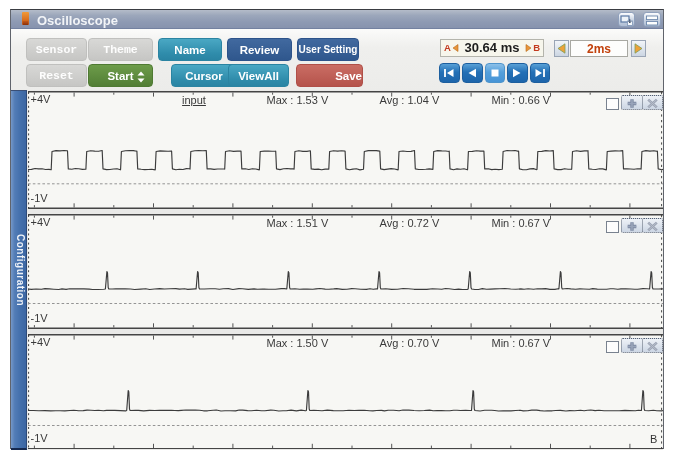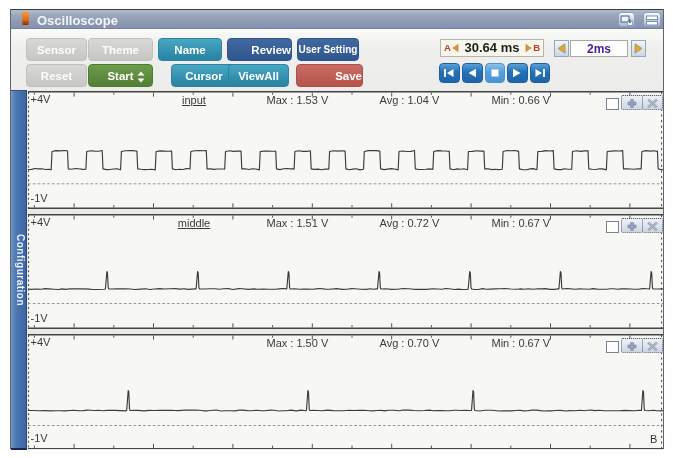--- a/index.html
+++ b/index.html
@@ -5,30 +5,30 @@
 #win{position:absolute;left:10px;top:9px;will-change:transform;width:654px;height:440px;background:#f0f0ee;border:1px solid #60646c;border-top-color:#3a3d42;}
 #titlebar{position:absolute;left:0;top:0;width:100%;height:19px;background:linear-gradient(#b4bcc9 0%,#9ca7bb 30%,#8e9ab3 65%,#8793ae 100%);border-bottom:1px solid #7381a0;text-align:center;}
 #title{position:absolute;left:26px;top:2.5px;color:#f2f4f7;font-size:13px;font-weight:bold;}
 #ticon{position:absolute;left:11px;top:2px;width:7px;height:13px;background:linear-gradient(#f09a3a,#d96f1e 60%,#b34a10);border-radius:1px;}
 #ticon:after{content:"";position:absolute;left:1px;top:9px;width:5px;height:4px;background:linear-gradient(#c2571a,#8a2f08);}
 .wbtn{position:absolute;top:2px;height:15px;border-radius:3.5px;background:linear-gradient(#fbfcfe,#c9d3e2 55%,#aebdd4);border:1px solid #8fa0bc;}
 #wb1{left:607px;width:17px;}
 #wb2{left:632px;width:18px;}
 #toolbar{position:absolute;left:0;top:19px;width:100%;height:61px;background:linear-gradient(#fbfbfa,#efefed 30%,#ececea);}
 .btn{position:absolute;height:23px;white-space:nowrap;overflow:hidden;border-radius:4px;color:#fff;font-size:11.5px;font-weight:bold;text-align:center;line-height:22px;}
-.bgray{background:linear-gradient(#d8d8d6,#c6c6c4);border:1px solid #c0c0be;color:#fdfdfd;}
+.bgray{background:linear-gradient(#d8d8d6,#c6c6c4);border:1px solid #c0c0be;color:#fdfdfd;font-family:Liberation Mono, monospace;}
 .bteal{background:linear-gradient(#4aa8c4,#2f8cab 70%,#2a84a3);border:1px solid #2b84a2;}
 .bblue{background:linear-gradient(#41699f,#2f578d);border:1px solid #2d538a;}
 .bgreen{background:linear-gradient(#6d9c4a,#527e35);border:1px solid #4f7a33;}
 .bred{background:linear-gradient(#ca6d64,#b5534b);border:1px solid #b04f48;text-align:right;}
 #msfield{position:absolute;left:429px;top:9.5px;width:104px;height:18px;background:#f7f6ec;border:1px solid #b4b4ac;display:flex;align-items:center;justify-content:space-between;padding:0 3px;}
 #msfield .mid{font-size:13px;font-weight:bold;color:#1d1d1d;}
 .abx{font-size:9.5px;font-weight:bold;color:#c33a1f;display:flex;align-items:center;gap:1px;}
 .arw{position:absolute;top:10.5px;width:15px;height:17px;background:linear-gradient(#f2f5f8,#ccd6e3);border:1px solid #9aa5b5;display:flex;align-items:center;justify-content:center;}
-#f2ms{position:absolute;left:559px;top:10.5px;width:58px;height:17px;background:#fdfdfc;border:1px solid #a8a8a2;color:#4c1d95;font-size:12px;font-weight:bold;text-align:center;line-height:16px;}
+#f2ms{position:absolute;left:559px;top:10.5px;width:58px;height:17px;background:#fdfdfc;border:1px solid #a8a8a2;color:#c2410c;font-size:12px;font-weight:bold;text-align:center;line-height:16px;}
 .mbtn{position:absolute;top:33.5px;width:20.5px;height:20px;border-radius:4px;background:linear-gradient(#58a0d6,#2470b6 45%,#1d65ab);border:1px solid #1d5f9f;display:flex;align-items:center;justify-content:center;}
 .mbtn.lit{background:linear-gradient(#8cc0e8,#55a0dc 45%,#4794d6);border-color:#4e94cc;}
 #content{position:absolute;left:0;top:80px;width:100%;height:360px;background:#e9e9e7;}
 #sidebar{position:absolute;left:0;top:80px;width:16px;height:360px;border-top:1px solid #3a4f76;background:linear-gradient(90deg,#7598c8 0%,#527cb6 25%,#4470ac 60%,#3c66a2 100%);border-right:1px solid #2d4a78;border-bottom:2px solid #16294e;}
 #sidetext{position:absolute;left:2.5px;top:224px;width:12px;color:#eef2f8;font-size:10px;font-weight:bold;letter-spacing:0.5px;writing-mode:vertical-rl;}
 .panel{position:absolute;left:16.5px;width:635px;}
 .plbl{position:absolute;font-size:11px;color:#3a3a3a;}
 .pname{position:absolute;left:100px;top:3px;width:133px;text-align:center;font-size:11px;color:#3a3a3a;text-decoration:underline;}
 .chk{position:absolute;left:578px;top:7px;width:13px;height:12.5px;background:#fdfdfd;border:1px solid #79828f;}
 .sbtn{position:absolute;top:4.5px;height:15px;background:linear-gradient(#eef2f7,#ccd6e4);border:1px dotted #555e6e;border-radius:2px;}
@@ -45,21 +45,21 @@
         </svg></div>
     <div class="wbtn" id="wb2"><svg width="16" height="13" viewBox="0 0 16 13">
           <rect x="2.5" y="2" width="11" height="3.6" fill="#fdfefe" stroke="#6c87ac" stroke-width="0.9"></rect>
           <rect x="2.5" y="7.4" width="11" height="3.6" fill="#fdfefe" stroke="#6c87ac" stroke-width="0.9"></rect>
         </svg></div>
   </div>
   <div id="toolbar">
     <div class="btn bgray" style="left:15px;top:8.5px;width:61px;">Sensor</div>
     <div class="btn bgray" style="left:77px;top:8.5px;width:65px;">Theme</div>
     <div class="btn bteal" style="left:147px;top:8.5px;width:64px;">Name</div>
-    <div class="btn bblue" style="left:216px;top:8.5px;width:65px;text-align:right;">Review</div>
+    <div class="btn bblue" style="left:216px;top:8.5px;width:65px;">Review</div>
     <div class="btn bblue" style="left:286px;top:8.5px;width:62px;font-size:10px;">User Setting</div>
     <div class="btn bgray" style="left:15px;top:35px;width:61px;">Reset</div>
     <div class="btn bgreen" style="left:77px;top:35px;width:65px;">Start<svg width="8" height="12" viewBox="0 0 8 12" style="position:absolute;right:7px;top:5.5px;">
           <path d="M4 0.5 L7.5 4.5 H0.5 Z" fill="#fff"></path>
           <path d="M4 11.5 L7.5 7.5 H0.5 Z" fill="#fff"></path>
         </svg></div>
     <div class="btn bteal" style="left:146px;top:35px;width:66px;margin-left:14px;">Cursor</div>
     <div class="btn bteal" style="left:217px;top:35px;width:61px;">ViewAll</div>
     <div class="btn bred" style="left:285px;top:35px;width:67px;">Save</div>
     <div id="msfield">
@@ -154,21 +154,20 @@
 <path d="M6.4 1.5 V3.7 M46.1 1.5 V5.6 M85.8 1.5 V3.7 M125.5 1.5 V5.6 M165.2 1.5 V3.7 M204.9 1.5 V5.6 M244.6 1.5 V3.7 M284.3 1.5 V5.6 M324 1.5 V3.7 M363.7 1.5 V5.6 M403.4 1.5 V3.7 M443.1 1.5 V5.6 M482.8 1.5 V3.7 M522.5 1.5 V5.6 M562.2 1.5 V3.7 M601.9 1.5 V5.6" stroke="#555" stroke-width="1" fill="none"></path>
 <path d="M6.4 113.5 V111.1 M46.1 113.5 V109.3 M85.8 113.5 V111.1 M125.5 113.5 V109.3 M165.2 113.5 V111.1 M204.9 113.5 V109.3 M244.6 113.5 V111.1 M284.3 113.5 V109.3 M324 113.5 V111.1 M363.7 113.5 V109.3 M403.4 113.5 V111.1 M443.1 113.5 V109.3 M482.8 113.5 V111.1 M522.5 113.5 V109.3 M562.2 113.5 V111.1 M601.9 113.5 V109.3" stroke="#555" stroke-width="1" fill="none"></path>
 <line x1="0.6" y1="1" x2="0.6" y2="114" stroke="#2a2a2a" stroke-width="0.9" stroke-dasharray="2,2.6"></line>
 <line x1="633.6" y1="1" x2="633.6" y2="114" stroke="#333" stroke-width="0.9" stroke-dasharray="2.2,3.4"></line>
 <line x1="0" y1="89.5" x2="635" y2="89.5" stroke="#949494" stroke-width="1" stroke-dasharray="2.6,2.2"></line>
 <path d="M0 75 L3.4 75.4 L8.1 75 L13.5 75.3 L17 74.6 L21.3 74.9 L25.7 75.2 L30.7 75.5 L34 74.9 L38.1 75.4 L41.8 74.7 L46.2 74.9 L50 74.7 L55.8 74.9 L61.3 75.1 L64.5 75.5 L70 75.5 L75.8 75.3 L77.4 75 L78.3 64.5 L78.9 57.5 L79.5 58.7 L80.2 73.5 L80.8 75 L84.3 75 L87.9 74.9 L91.1 74.9 L97.1 74.8 L102.4 75 L106.7 75.5 L112.7 75.1 L117.8 74.7 L121.7 75.5 L126.5 75 L131.7 74.6 L136.5 75 L142 74.7 L147.9 74.6 L151.5 75.1 L156.5 74.7 L159.8 75.4 L163.6 75.1 L167.2 74.9 L168.1 75 L169 64.5 L169.6 57.5 L170.2 58.7 L170.9 73.5 L171.5 75 L176.3 75 L182.1 74.7 L187.2 74.7 L191.4 75.2 L195.3 74.8 L200.5 74.6 L204.9 75.5 L210.9 74.6 L214.5 74.8 L220.3 75.4 L226 74.9 L229.5 75.3 L234.6 75.1 L240.5 75.2 L243.6 75.3 L247.5 75.2 L253.3 74.6 L256.6 74.6 L258.8 75 L259.7 64.5 L260.3 57.5 L260.9 58.7 L261.6 73.5 L262.2 75 L266.9 74.8 L271.7 75.2 L275.3 75.1 L279.1 75 L284.8 75.3 L288.1 74.9 L291.9 74.5 L297.2 75.1 L301 75.2 L305.7 74.9 L308.7 74.6 L314.3 75.4 L319 75.3 L323.7 74.6 L327.1 74.8 L332.8 75.3 L338.4 75.4 L342 74.7 L345.3 75.3 L348.6 74.9 L349.5 75 L350.4 64.5 L351 57.5 L351.6 58.7 L352.3 73.5 L352.9 75 L357.8 74.7 L363.6 75.4 L369.5 75.3 L375.1 74.5 L380.3 74.8 L386.1 75.3 L391.7 75.3 L395.5 75.3 L398.8 75.4 L404.4 74.7 L409.9 75 L413.8 75.3 L417.5 74.5 L421 74.8 L426.6 75.5 L430.5 75.1 L434.7 75.5 L439.3 75.4 L440.2 75 L441.1 64.5 L441.7 57.5 L442.3 58.7 L443 73.5 L443.6 75 L446.9 75.5 L450.5 75.5 L454.3 74.6 L458.6 75.2 L462.5 75.1 L467.1 74.9 L471.8 74.8 L476.9 74.5 L482.7 75 L487.8 75.2 L492.9 74.9 L496.1 75.2 L500.1 74.8 L505.6 75.2 L509.5 74.8 L513.7 74.9 L517.6 74.6 L521.9 75.4 L526.9 75.4 L530 74.8 L530.9 75 L531.8 64.5 L532.4 57.5 L533 58.7 L533.7 73.5 L534.3 75 L538.9 74.5 L542.8 74.9 L547.5 75.2 L551.9 74.9 L555.6 75 L561.3 75.3 L564.8 74.6 L569.3 75.1 L573.3 75.3 L578.6 75.2 L582.3 74.7 L585.3 74.7 L589.8 75.3 L593 74.9 L597.9 74.7 L603 75 L606.7 75.2 L609.7 75.3 L615 74.6 L619.3 74.7 L621.6 75 L622.5 64.5 L623.1 57.5 L623.7 58.7 L624.4 73.5 L625 75 L630.9 75 L634 74.7 L635 75" stroke="#3c3c3c" stroke-width="1.15" fill="none" stroke-linejoin="round"></path>
 
 </svg>
 <div class="plbl" style="left:3px;top:2.5px;">+4V</div>
 <div class="plbl" style="left:3px;top:98px;">-1V</div>
-<div class="pname">middle</div>
 <div class="plbl" style="left:239px;top:3px;">Max : 1.51 V</div>
 <div class="plbl" style="left:352px;top:3px;">Avg : 0.72 V</div>
 <div class="plbl" style="left:464px;top:3px;">Min : 0.67 V</div>
 <div class="chk"></div>
 <div class="sbtn" style="left:593px;">
         <svg width="20" height="15" viewBox="0 0 20 15">
           <path d="M10 3.2 V11.8 M5.7 7.5 H14.3" stroke="#7e8aa2" stroke-width="3.4"></path>
           <path d="M10 3.2 V11.8 M5.7 7.5 H14.3" stroke="#98a4ba" stroke-width="1.6"></path>
         </svg>
       </div>

